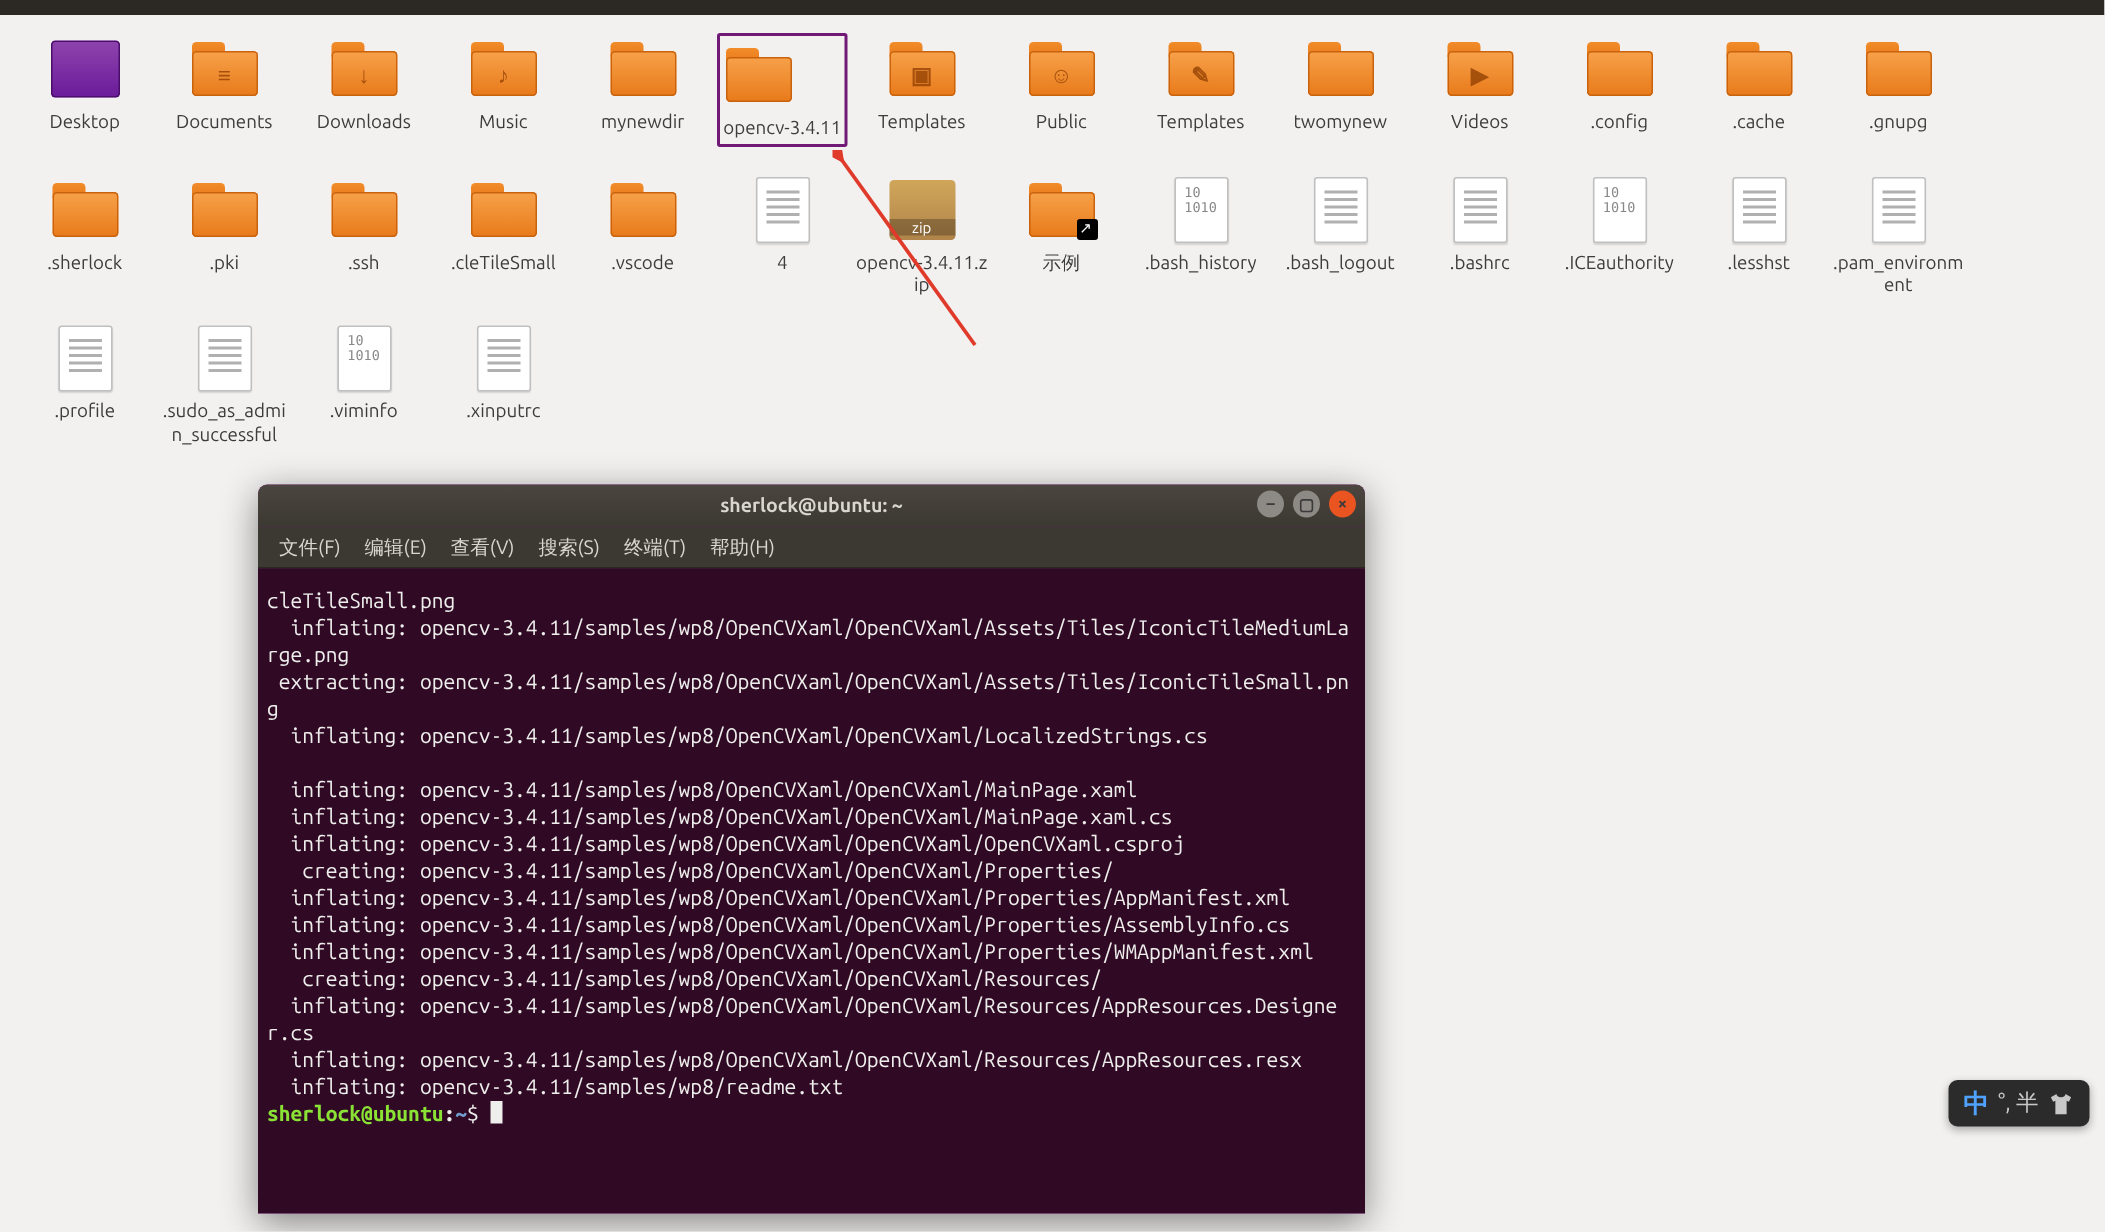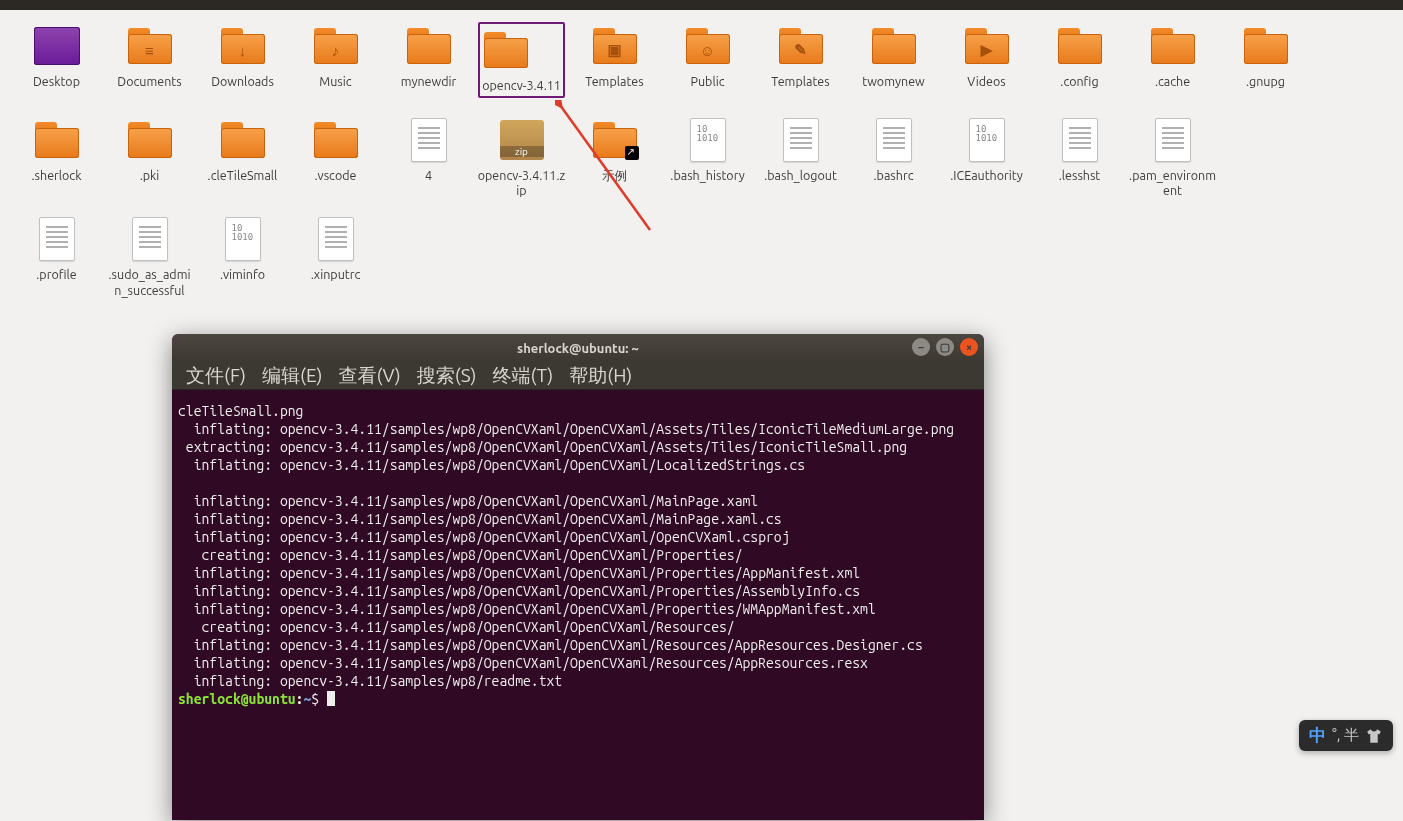--- a/index.html
+++ b/index.html
@@ -127,22 +127,22 @@
   
   .arrow-anno {
     position: absolute;
     left: 555px; top: 100px;
     pointer-events: none;
   }
 
   
   .terminal-window {
     position: absolute;
-    left: 172px; top: 334px;
-    width: 812px;
+    left: 172px; top: 323px;
+    width: 738px;
     background: #701a75;
     border-radius: 6px 6px 0 0;
     box-shadow: 0 6px 24px rgba(0,0,0,0.45);
     overflow: hidden;
   }
   .term-titlebar {
     height: 28px;
     background: linear-gradient(#4b463f, #3c3832);
     display:flex; align-items:center; justify-content:center;
     color:#d9d5cf; font-size:13px; font-weight:bold;
@@ -152,21 +152,21 @@
   .term-titlebar .win-controls {
     position:absolute; right:6px; top:4px; display:flex; gap:6px;
   }
   .win-btn { width:18px; height:18px; border-radius:50%; display:flex;align-items:center;justify-content:center;font-size:11px;color:#3a3a3a;}
   .win-min{ background:#8d8a85;} .win-max{background:#8d8a85;} .win-close{background:#e95420;}
   .term-menubar {
     height: 28px;
     background: #3c3832;
     display:flex; align-items:center; gap:4px;
     padding: 0 8px;
-    color:#d9d5cf; font-size:19px;
+    color:#d9d5cf; font-size:13px;
     border-bottom:1px solid #2a2723;
   }
   .term-menubar span{ padding:2px 6px; cursor:pointer;}
   .term-body {
     font-family: "Ubuntu Mono","DejaVu Sans Mono",monospace;
     font-size: 14px;
     line-height: 18px;
     color: #eeeeec;
     background: #300a24;
     padding: 12px 6px 6px 6px;
@@ -320,20 +320,28 @@
       </div>
       <div class="label">.sherlock</div>
     </div>
     <div class="icon-cell">
       <div class="glyph">
         <div class="folder">
           <div class="inner-glyph"></div>
         </div>
       </div>
       <div class="label">.pki</div>
+    </div>
+    <div class="icon-cell">
+      <div class="glyph">
+        <div class="folder">
+          <div class="inner-glyph"></div>
+        </div>
+      </div>
+      <div class="label">.ssh</div>
     </div>
     <div class="icon-cell">
       <div class="glyph">
         <div class="folder">
           <div class="inner-glyph"></div>
         </div>
       </div>
       <div class="label">.cleTileSmall</div>
     </div>
     <div class="icon-cell">

